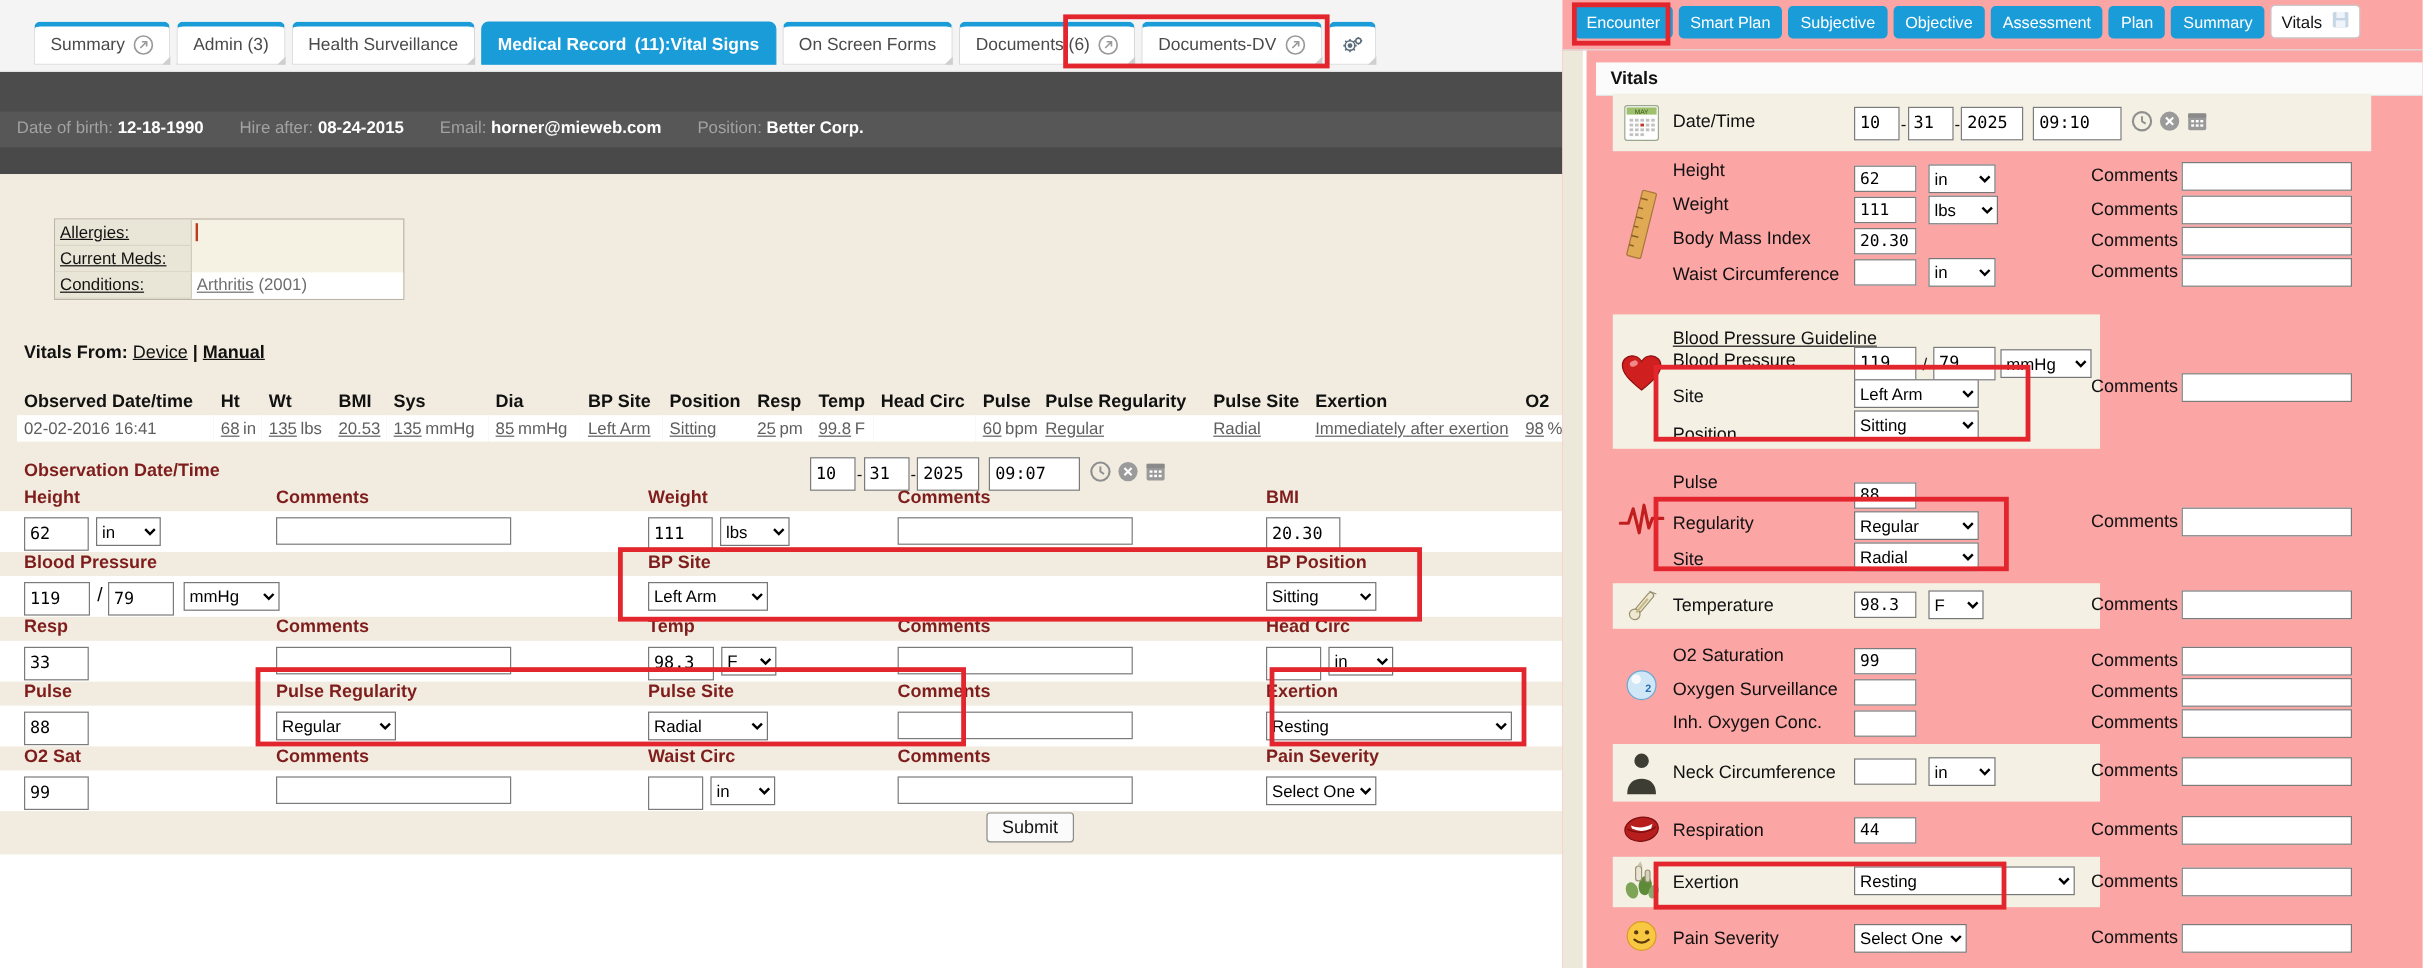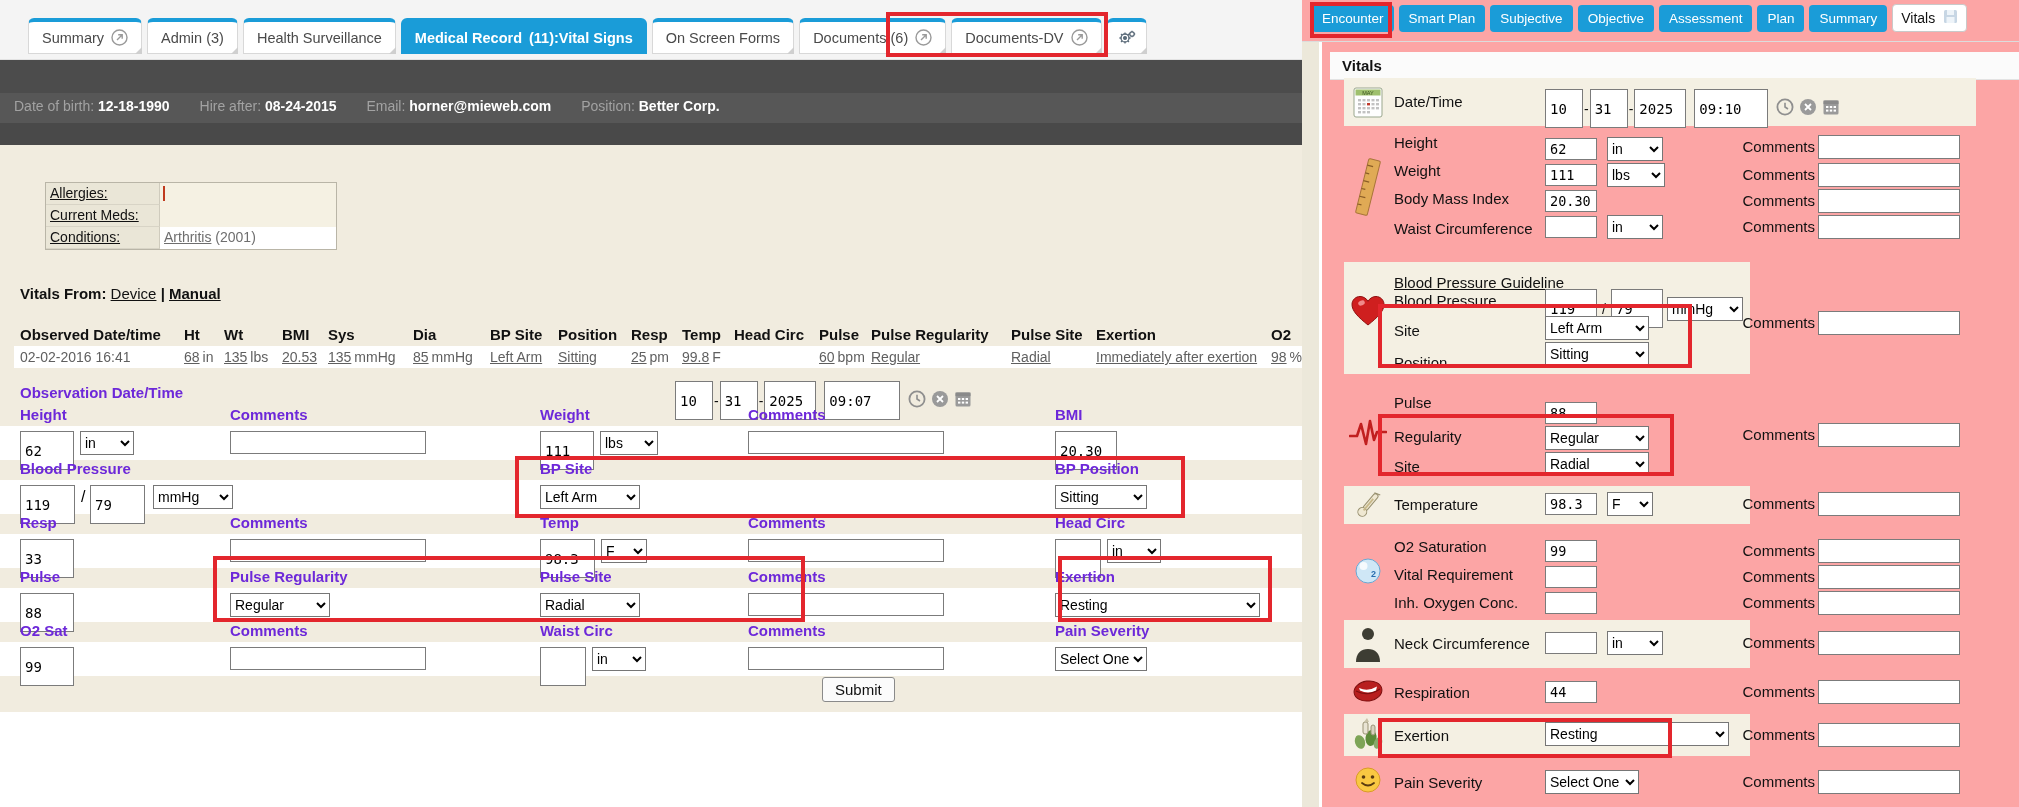--- a/index.html
+++ b/index.html
@@ -51,22 +51,22 @@
   .hist { position:absolute; left:14px; top:178px; width:1310px; }
   .hist table { border-collapse:collapse; table-layout:fixed; width:1310px; }
   .hist th { font-size:15px; font-weight:bold; text-align:left; padding:3px 4px 3px 6px; color:#111; white-space:nowrap; overflow:hidden; }
   .hist td { background:#fff; font-size:14px; color:#5f5f5f; padding:3px 4px 3px 6px; white-space:nowrap; overflow:hidden; }
   .glink { color:#5f5f5f; text-decoration:underline; }
   .gsuf { margin-left:3px; }
 
   .frow { position:absolute; left:0; width:1302px; }
   .frow.white { background:#fff; }
   .fcell { position:absolute; top:0; white-space:nowrap; }
-  .fhdr { font-size:15px; font-weight:bold; color:#6d28d9; }
-  .tinput { height:39px; border:1.5px solid #7b7b7b; background:#fff; font-family:"DejaVu Sans Mono",monospace; font-size:14px; padding:1px 4px; }
+  .fhdr { font-size:15px; font-weight:bold; color:#7f1d1d; }
+  .tinput { height:28px; border:1.5px solid #7b7b7b; background:#fff; font-family:"DejaVu Sans Mono",monospace; font-size:14px; padding:1px 4px; }
   .cinput { height:23px; width:196px; border:1.5px solid #7b7b7b; background:#fff; font-size:14px; padding:1px 4px; }
   select { height:24px; border:1px solid #767676; background:#fff; font-size:14px; font-family:"Liberation Sans",sans-serif; }
   .submit-btn { position:absolute; left:822px; top:532px; font-size:15px; padding:3px 12px; background:#fbfbfb; border:1px solid #8a8a8a; border-radius:3px; color:#111; }
 
   .mini-icons { display:inline-flex; gap:5px; vertical-align:middle; margin-left:8px; }
 
   
   #right-panel { position:absolute; left:1302px; top:0; width:717px; height:807px; background:#fca5a5; overflow:hidden; }
   .gutter { position:absolute; left:0; top:42px; width:20px; height:765px; background:#ece8da; border-right:3px solid #fff; }
   .rtabs { position:absolute; left:10px; top:4px; display:flex; gap:5px; align-items:center; }
@@ -589,21 +589,21 @@
 
     <div class="vgroup" style="top:530px;height:84px;">
       <span class="gicon" style="top:26px;">
         <svg width="30" height="30" viewBox="0 0 30 30">
             <circle cx="15" cy="15" r="12" fill="#cfe7f6" stroke="#6aa7d2"></circle>
             <circle cx="10.5" cy="10" r="4" fill="#ffffff" opacity="0.8"></circle>
             <text x="18" y="21" font-size="9" fill="#2a6faf" font-family="Liberation Sans" font-weight="bold">2</text>
           </svg>
       </span>
       <span class="glabel" style="top:8px;">O2 Saturation</span>
-      <span class="glabel" style="top:36px;">Vital Requirement</span>
+      <span class="glabel" style="top:36px;">Oxygen Surveillance</span>
       <span class="glabel" style="top:64px;">Inh. Oxygen Conc.</span>
       <input class="vinput narrow gval" style="top: 10px;" value="99">
       <input class="vinput narrow gval" style="top: 36px;" value="">
       <input class="vinput narrow gval" style="top: 62px;" value="">
       <span class="cmt-lbl" style="top:12px;">Comments</span>
       <input class="cmt-inp" style="top: 9px;">
       <span class="cmt-lbl" style="top:38px;">Comments</span>
       <input class="cmt-inp" style="top: 35px;">
       <span class="cmt-lbl" style="top:64px;">Comments</span>
       <input class="cmt-inp" style="top: 61px;">

